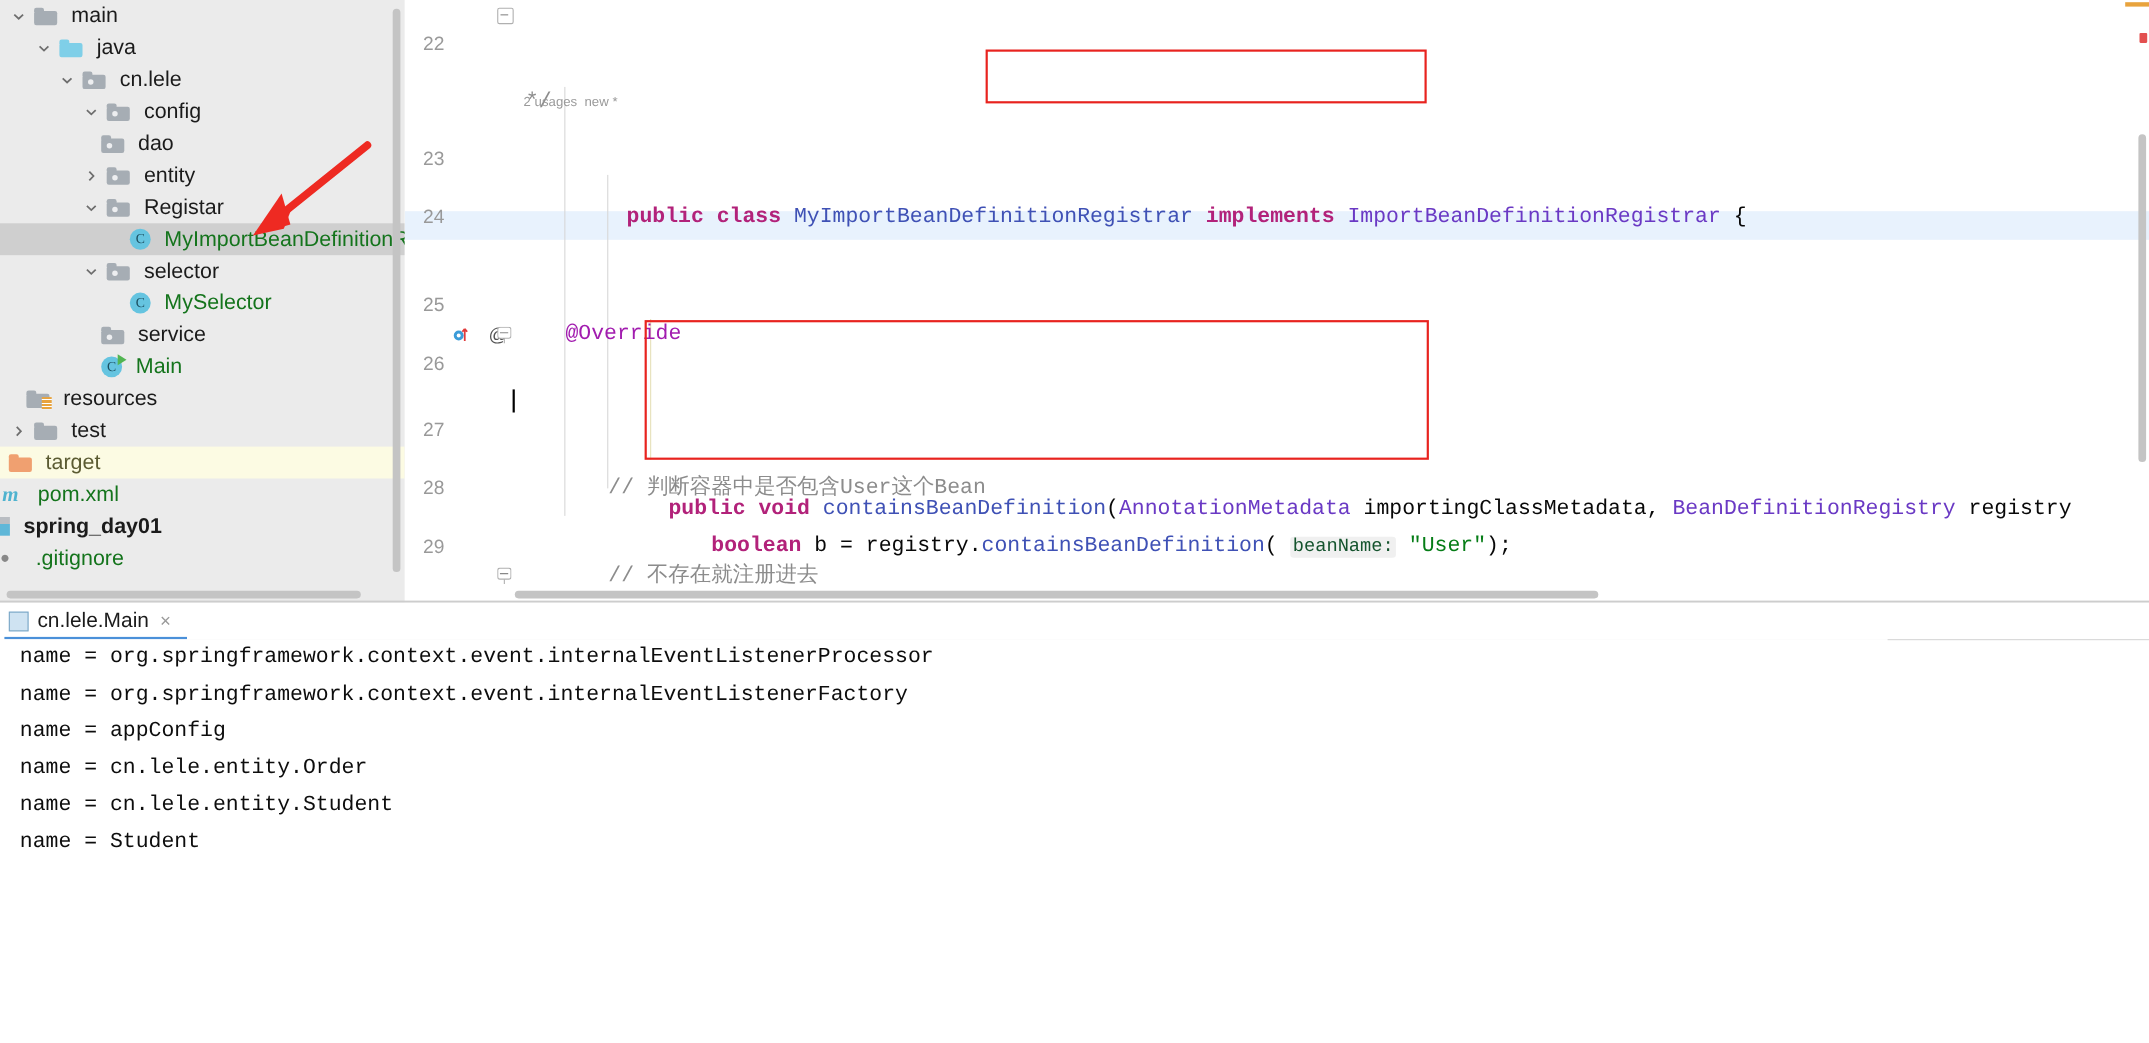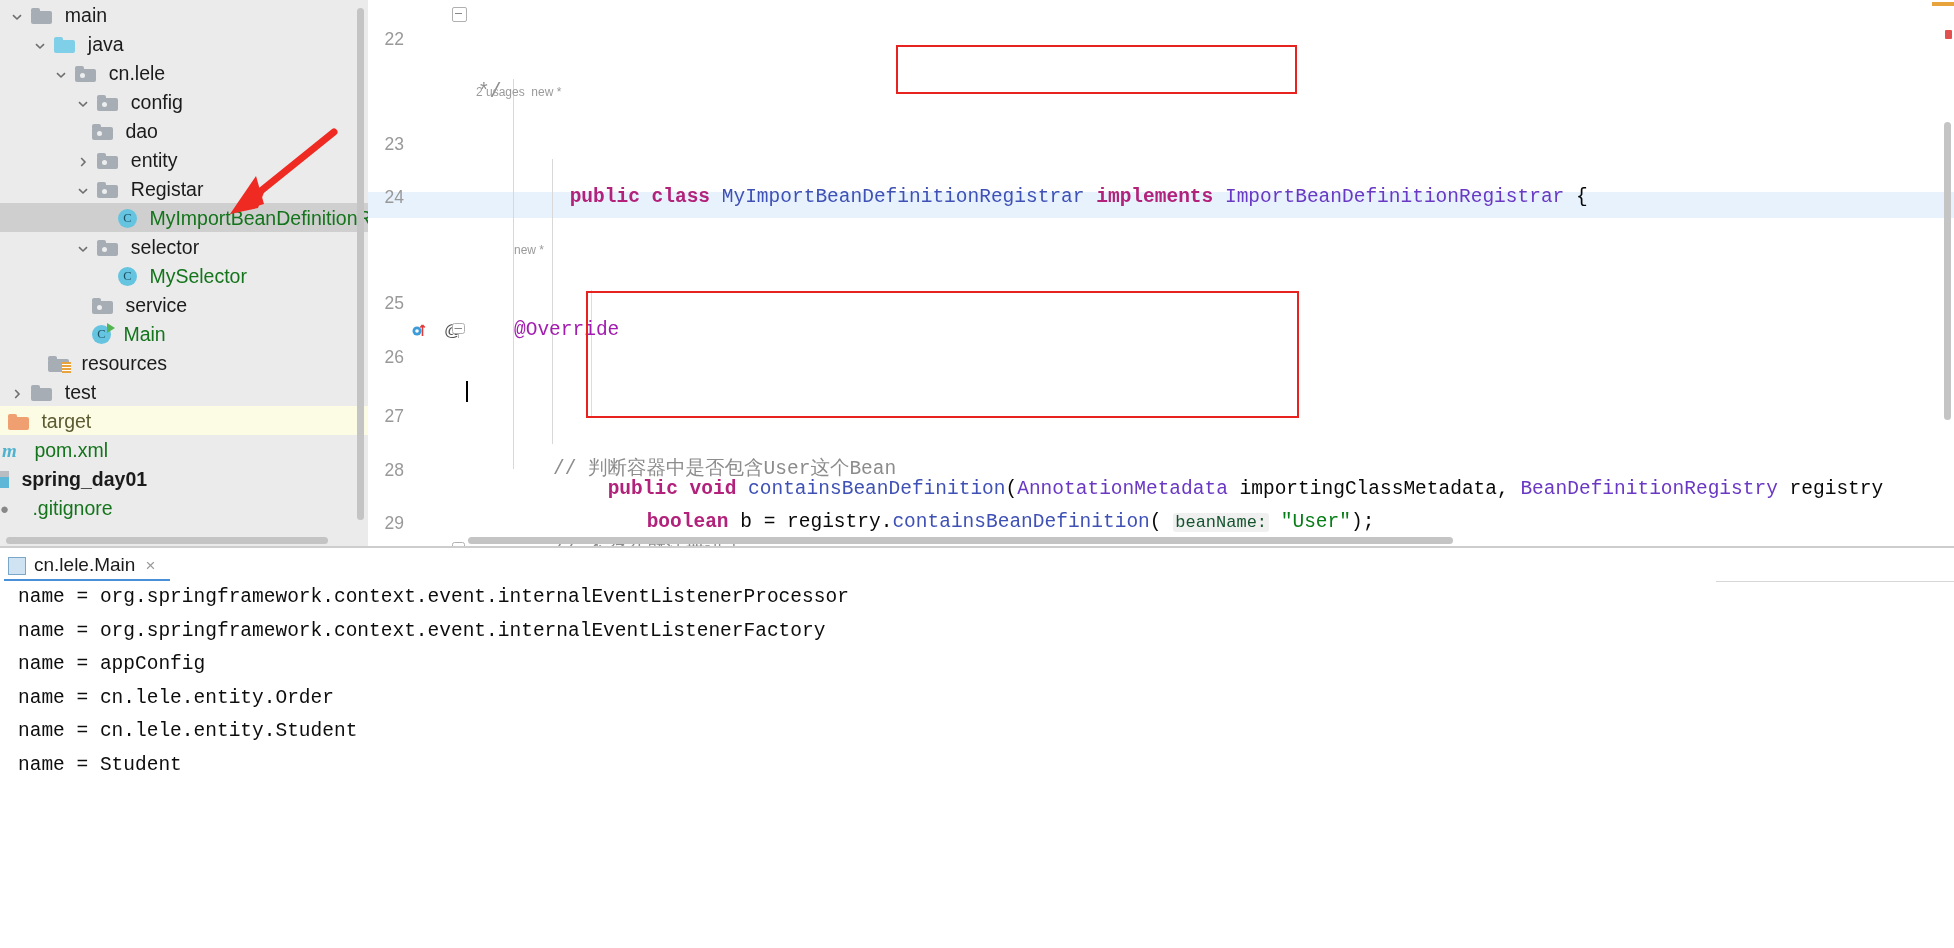--- a/index.html
+++ b/index.html
@@ -206,21 +206,21 @@
     <div class="tree-row" style="padding-left:92px;">
       <span class="fold"><i></i><span class="dot"></span></span>
       <span class="lbl">service</span>
     </div>
 
     <div class="tree-row" style="padding-left:92px;">
       <span class="cls run">C</span>
       <span class="lbl green">Main</span>
     </div>
 
-    <div class="tree-row" style="padding-left:24px;margin-left:24px;">
+    <div class="tree-row" style="padding-left:24px;">
       <span class="fold res"><i></i></span>
       <span class="lbl">resources</span>
     </div>
 
     <div class="tree-row" style="padding-left:8px;">
       <span class="arrow"><svg width="12" height="12" viewBox="0 0 12 12">
             <path d="M4.2 2 L8 6 L4.2 10" stroke="#6e6e6e" stroke-width="1.6" fill="none"></path>
           </svg></span>
       <span class="fold"><i></i></span>
       <span class="lbl">test</span>
@@ -281,23 +281,20 @@
       <span class="lnum">23</span>
       <span class="code" style="left:108px;">
         <span class="kw">public class</span><span class="pln"> </span><span class="typ">MyImportBeanDefinitionRegistrar</span><span class="pln"> </span><span class="kw">implements</span><span class="pln"> </span><span class="typ2">ImportBeanDefinitionRegistrar</span><span class="pln"> </span><span class="punct">{</span>
       </span>
     </div>
 
     <div class="code-line" style="top:78px;">
       <span class="lnum">24</span>
     </div>
 
-    <div class="code-line" style="top:105px;">
-      <span class="hint">new *</span>
-    </div>
 
     <div class="code-line" style="top:132px;">
       <span class="lnum">25</span>
       <span class="code anno" style="left:146px;">@Override</span>
     </div>
 
     <div class="code-line" style="top:159px;">
       <span class="lnum">26</span>
       <svg class="g-ovr" viewBox="0 0 14 14">
         <circle cx="5" cy="8" r="4.5" fill="#3b9cd9"></circle>

